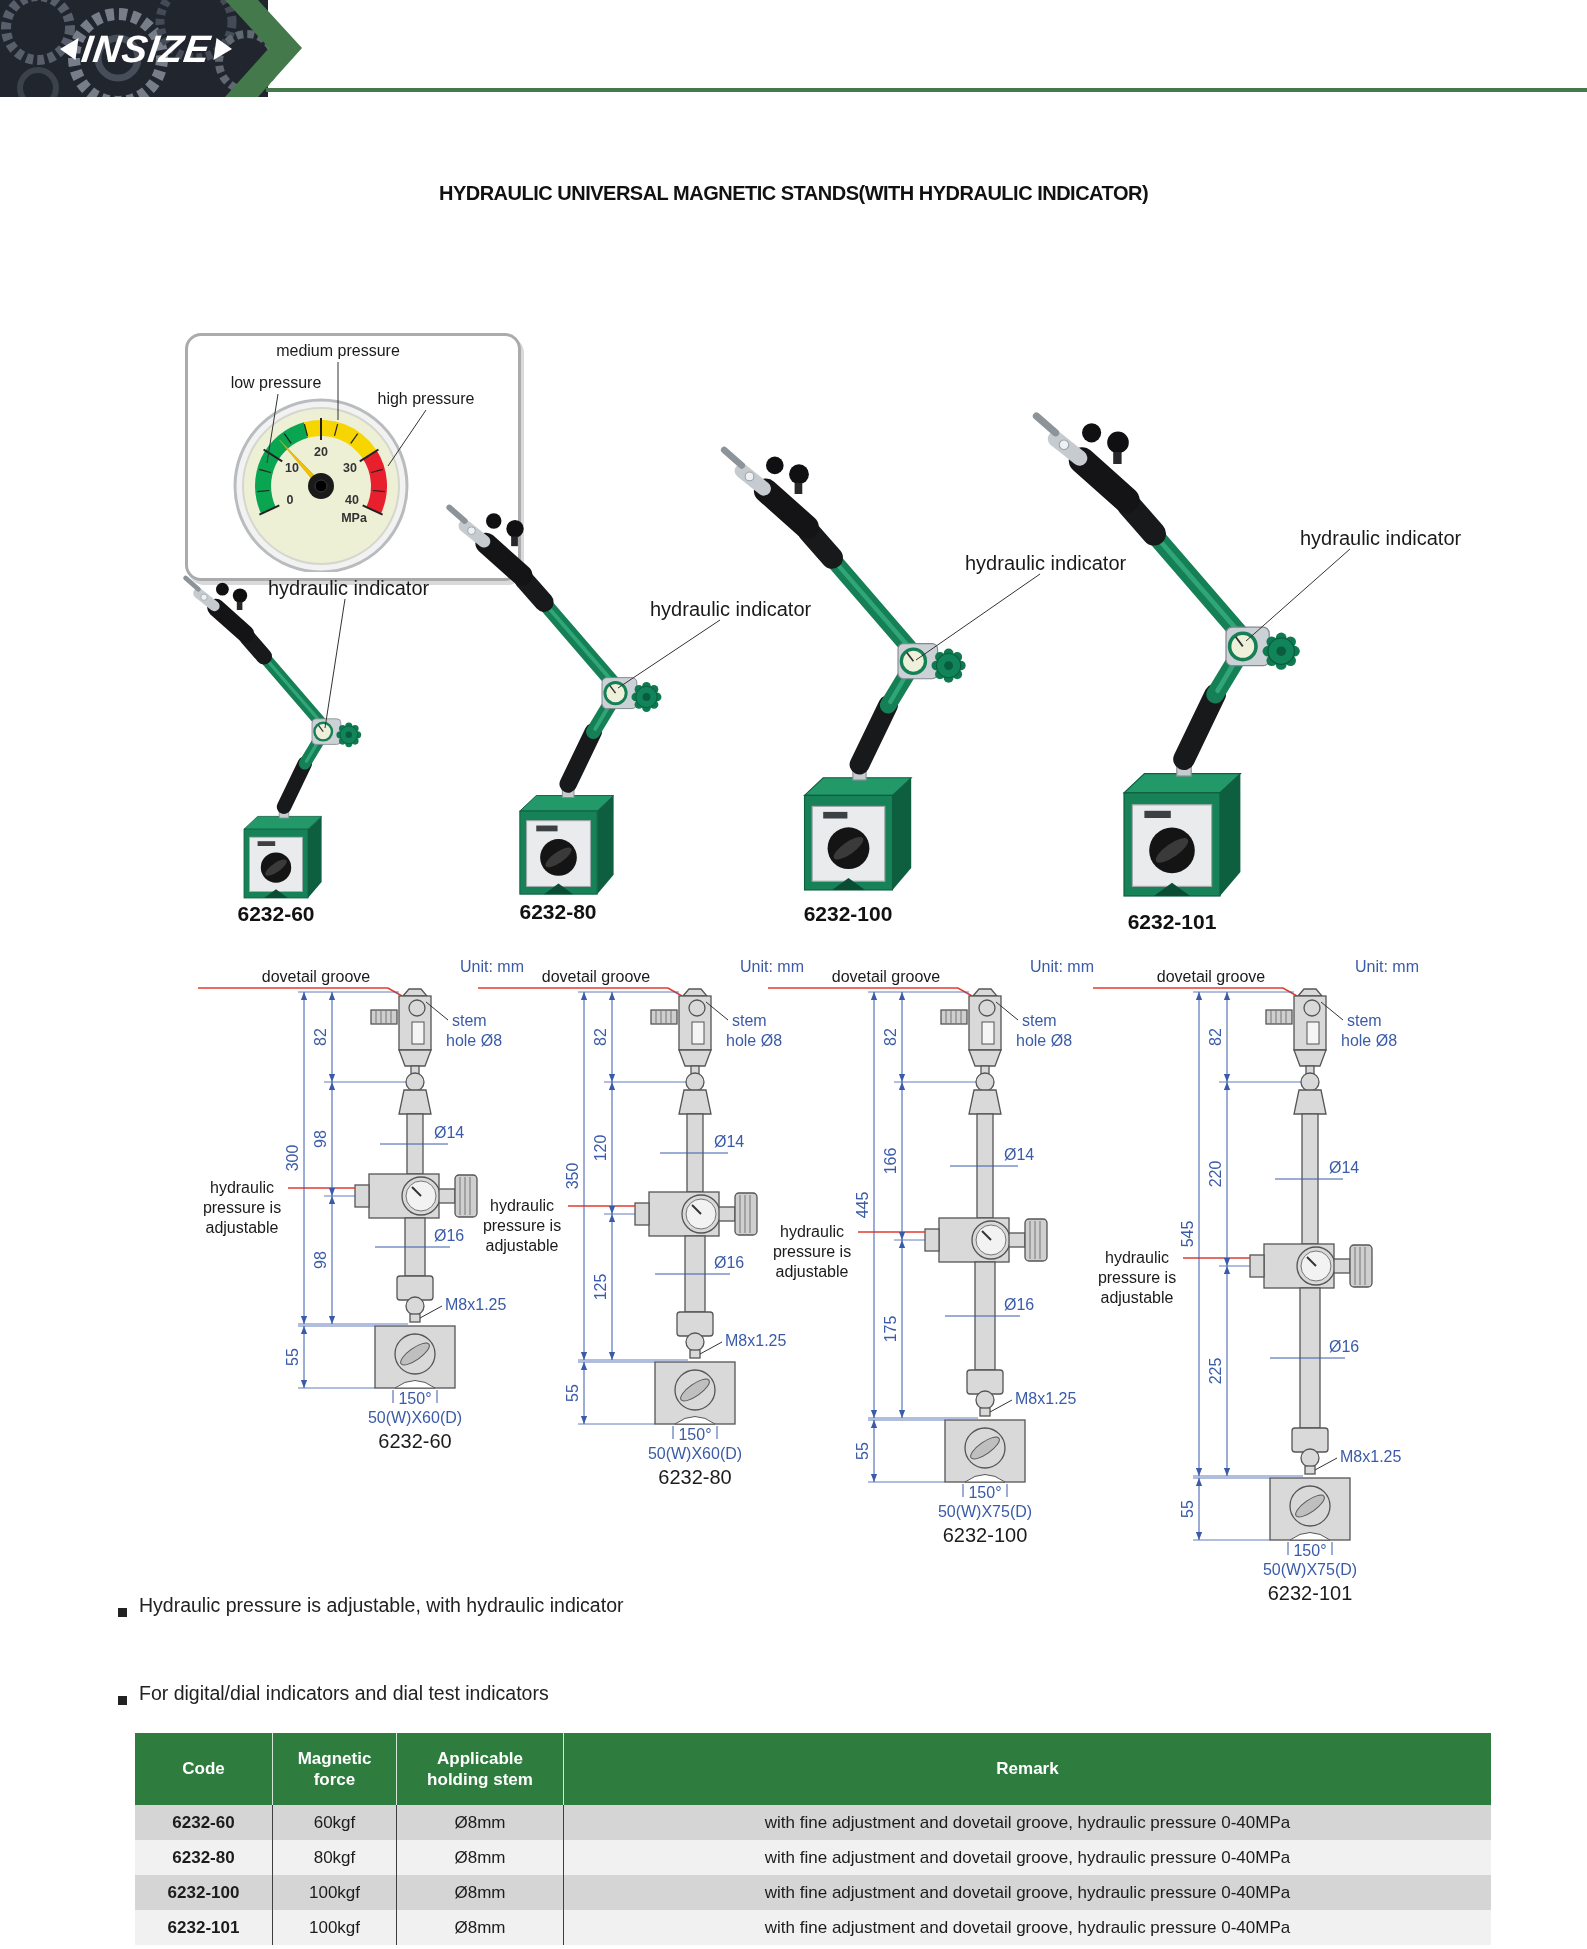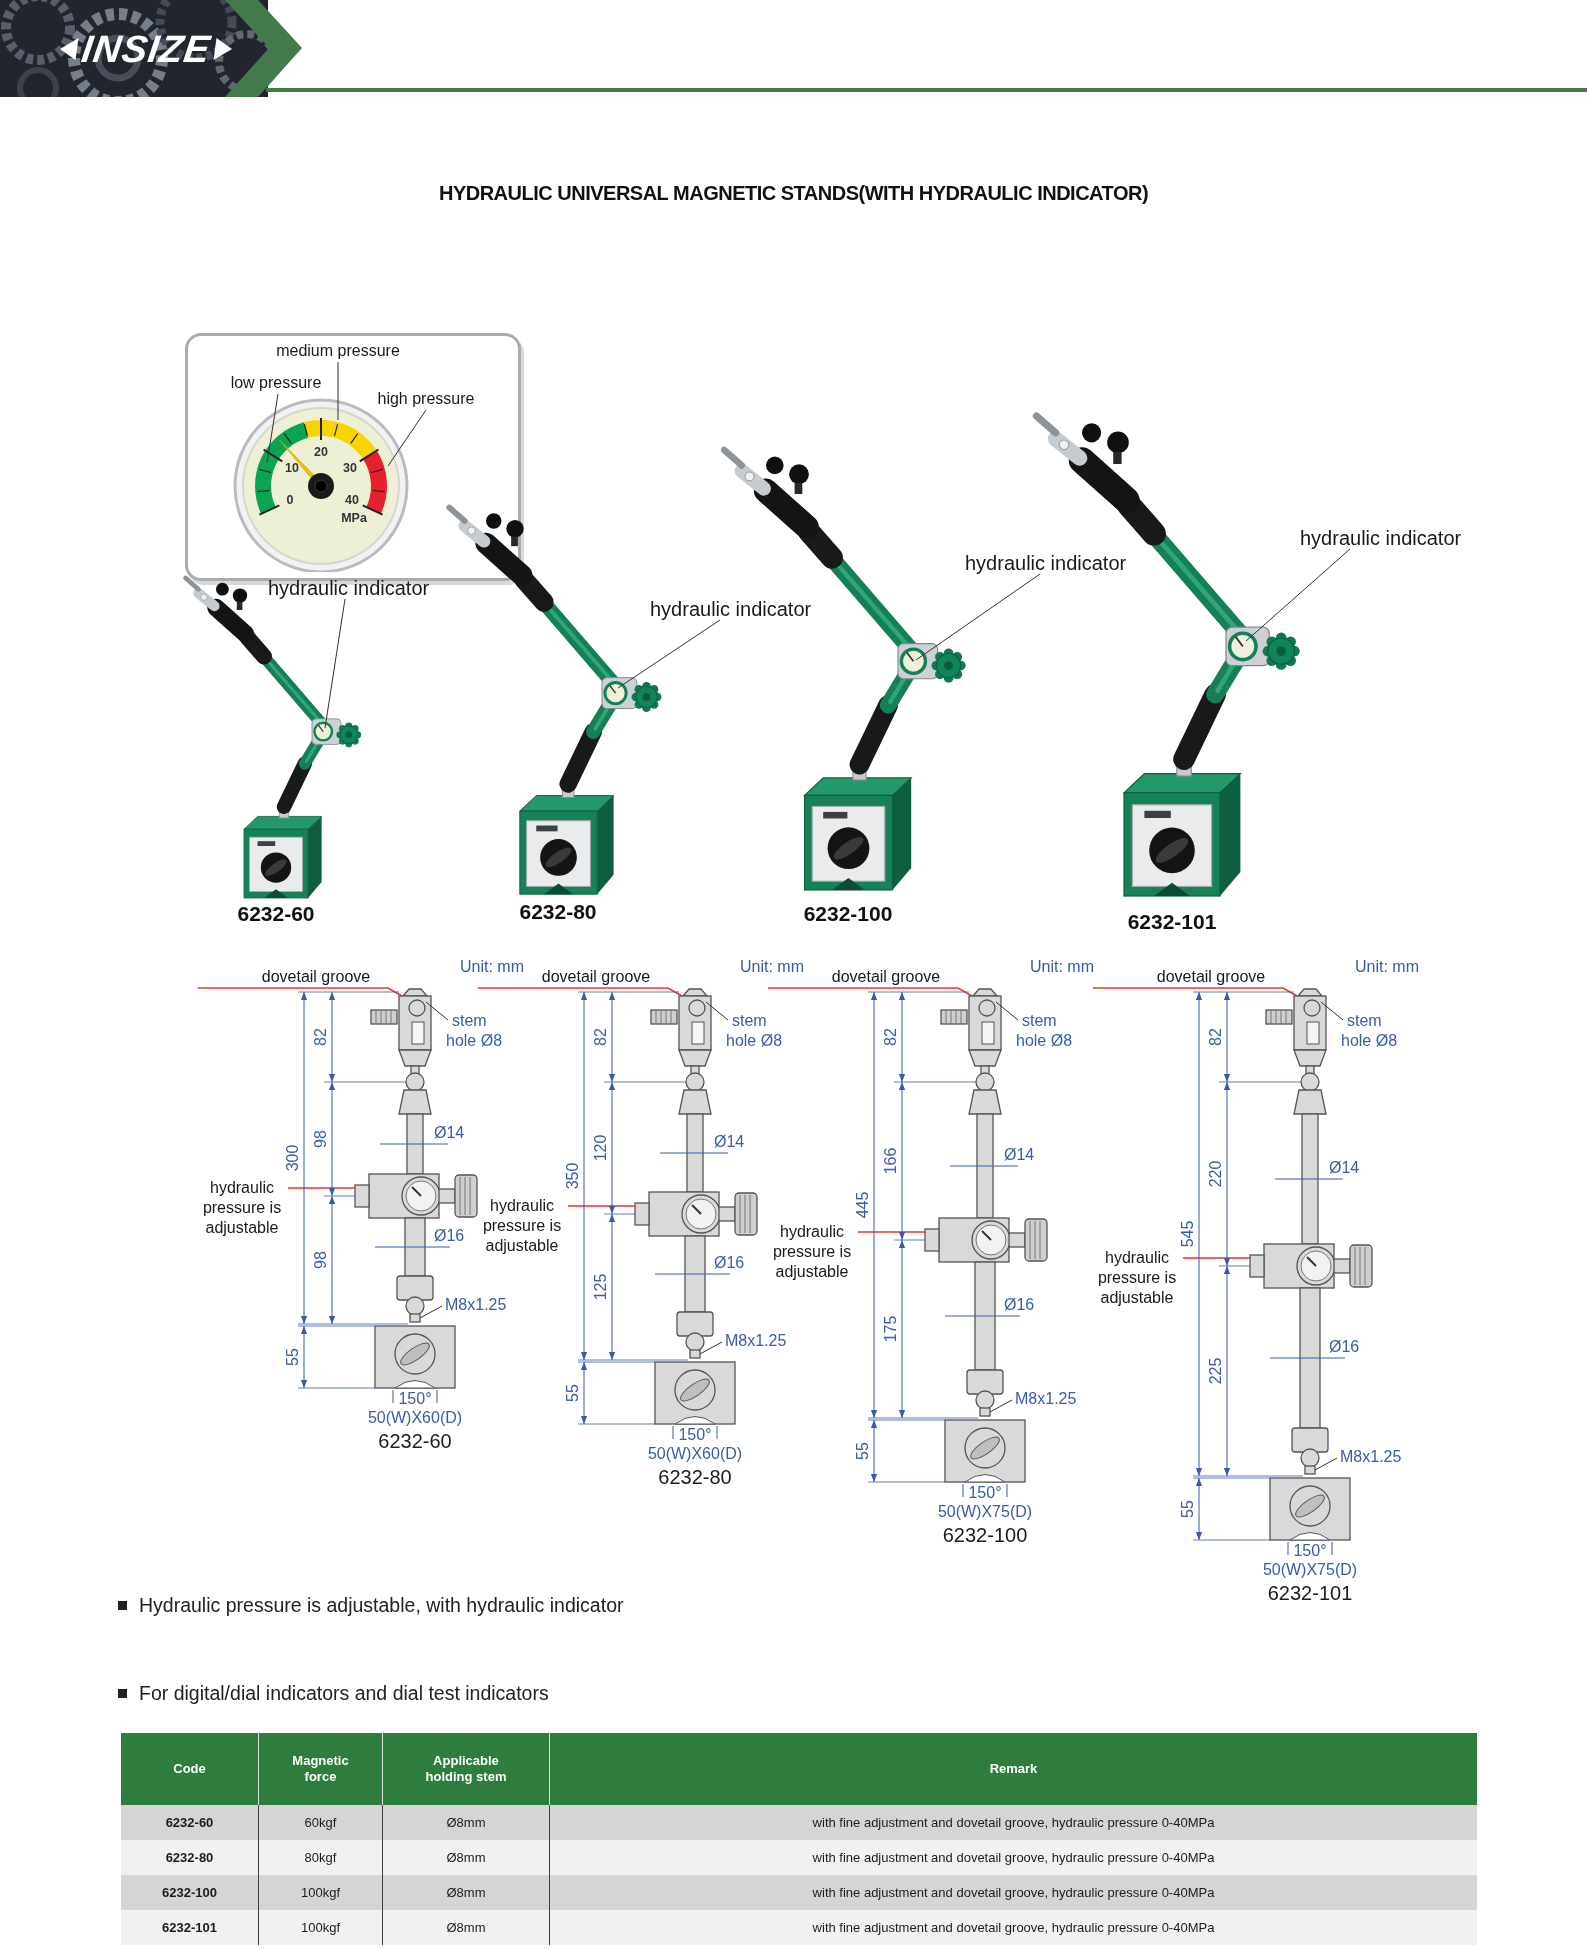--- a/index.html
+++ b/index.html
@@ -18,25 +18,25 @@
   .title{position:absolute;left:0;top:182px;width:1587px;text-align:center;font-size:20px;font-weight:bold;letter-spacing:-.5px;color:#111;}
 
   
   .gpanel{position:absolute;left:185px;top:333px;width:330px;height:242px;border:3px solid #a9abad;border-radius:16px;box-shadow:3px 4px 0 #d9d9d9;background:#fff;}
 
   
   .model{position:absolute;width:140px;text-align:center;font-size:21px;font-weight:bold;color:#111;}
   .hind{position:absolute;font-size:20px;color:#1a1a1a;white-space:nowrap;}
 
   
-  .feat{position:absolute;left:118px;display:flex;align-items:flex-start;font-size:19.5px;color:#222;}
+  .feat{position:absolute;left:118px;display:flex;align-items:flex-end;font-size:19.5px;color:#222;}
   .sq{width:9px;height:9px;background:#222;margin:7px 12px 0 0;flex:0 0 auto;}
 
   
-  .spec{position:absolute;left:121px;top:1733px;width:1356px;font-size:13px;}
+  .spec{position:absolute;left:135px;top:1733px;width:1356px;font-size:17px;}
   .thead{display:grid;grid-template-columns:137px 124px 167px 1fr;background:#2e7d3e;color:#fff;font-weight:bold;height:72px;}
   .thead .c{display:flex;align-items:center;justify-content:center;text-align:center;white-space:pre-line;border-left:1px solid rgba(255,255,255,.8);line-height:1.25;}
   .thead .c:first-child{border-left:none;}
   .trow{display:grid;grid-template-columns:137px 124px 167px 1fr;height:35px;}
   .trow .c{display:flex;align-items:center;justify-content:center;border-left:1px solid #3f3f3f;}
   .trow .c:first-child{border-left:none;font-weight:bold;}
   .r-even{background:#d5d5d5;}
   .r-odd{background:#f1f1f1;}
 
   

